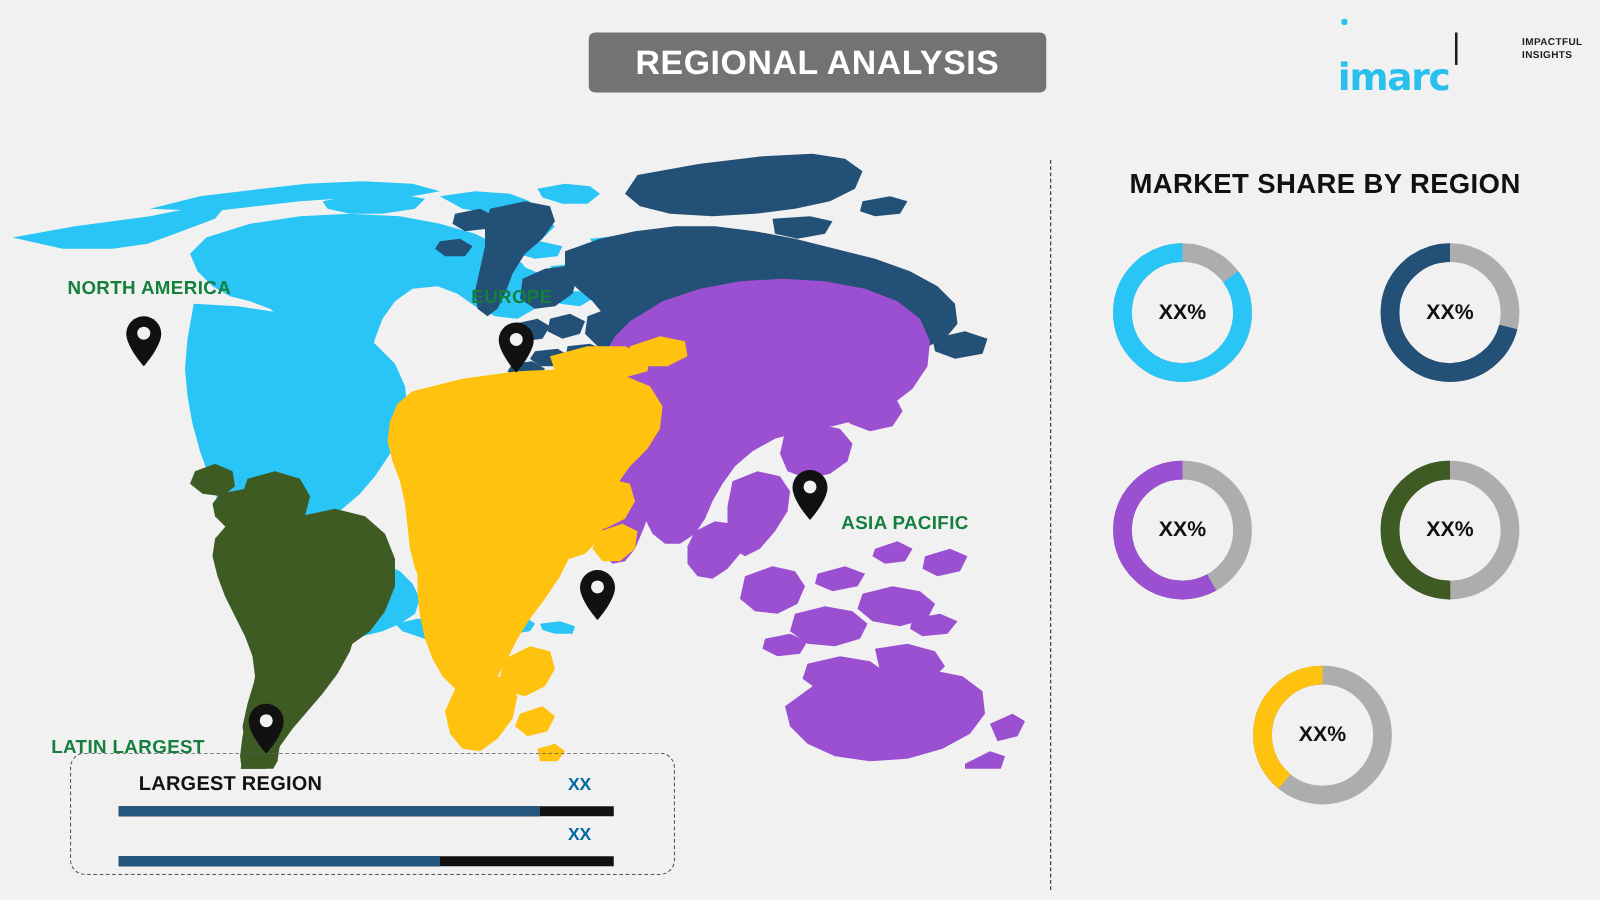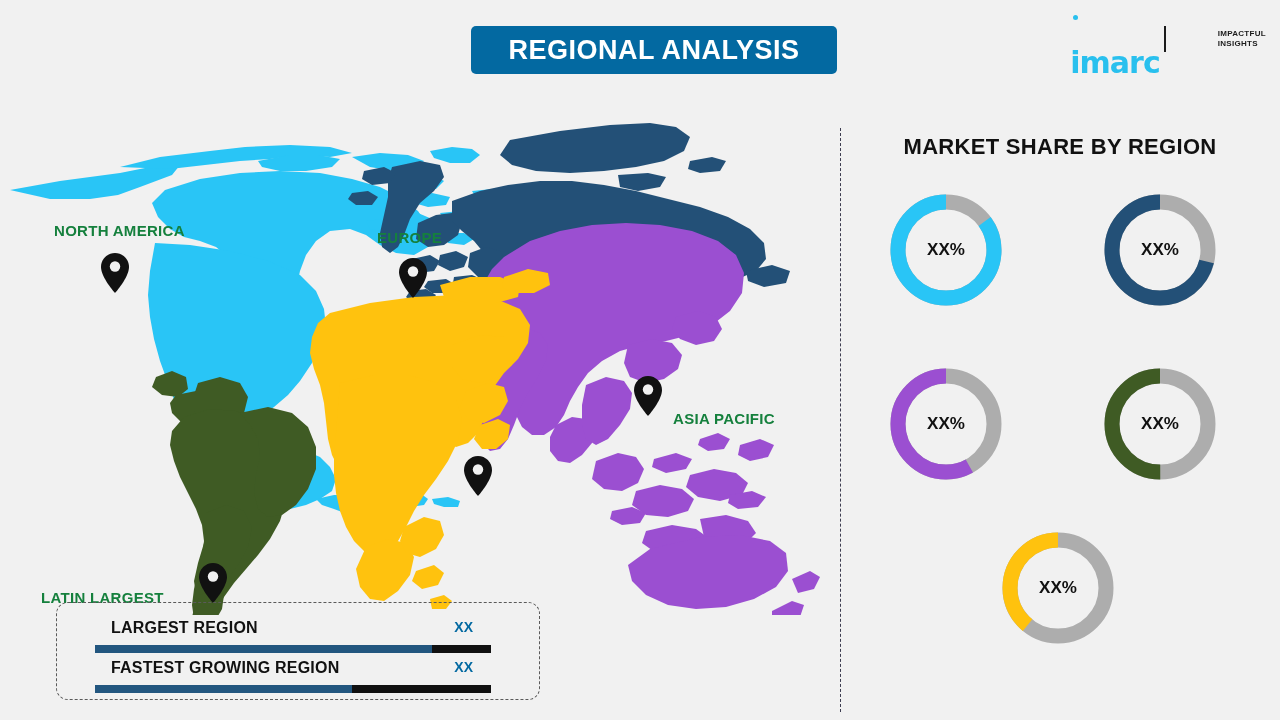--- a/index.html
+++ b/index.html
@@ -5,21 +5,21 @@
   html,body{margin:0;padding:0;}
   body{
     width:1280px;height:720px;overflow:hidden;
     background:#f1f1f1;
     font-family:"Liberation Sans", sans-serif;
     position:relative;
   }
   
   #title-banner{
     position:absolute;left:471px;top:26px;width:366px;height:48px;
-    background:#0369a1;border-radius:5px;
+    background:#737373;border-radius:5px;
     display:flex;align-items:center;justify-content:center;
   }
   #title-text{
     color:#ffffff;font-size:27px;font-weight:bold;letter-spacing:.5px;
     white-space:nowrap;
   }
   
   #logo{
     position:absolute;right:14px;top:22px;height:34px;
     display:flex;align-items:center;
@@ -248,21 +248,20 @@
     <div class="legend-head">
       <div class="legend-label">LARGEST REGION</div>
       <div class="legend-value">XX</div>
     </div>
     <div class="legend-bar">
       <div class="legend-bar-fill" id="fill-0" style="width: 85%;"></div>
     </div>
   </div>
   <div class="legend-row" id="legend-row-fastest">
     <div class="legend-head">
-      <div class="legend-label">FASTEST GROWING REGION</div>
       <div class="legend-value">XX</div>
     </div>
     <div class="legend-bar">
       <div class="legend-bar-fill" id="fill-1" style="width: 65%;"></div>
     </div>
   </div>
 </div>
 
 <div id="share-title">MARKET SHARE BY REGION</div>
 <div id="donut-grid">

